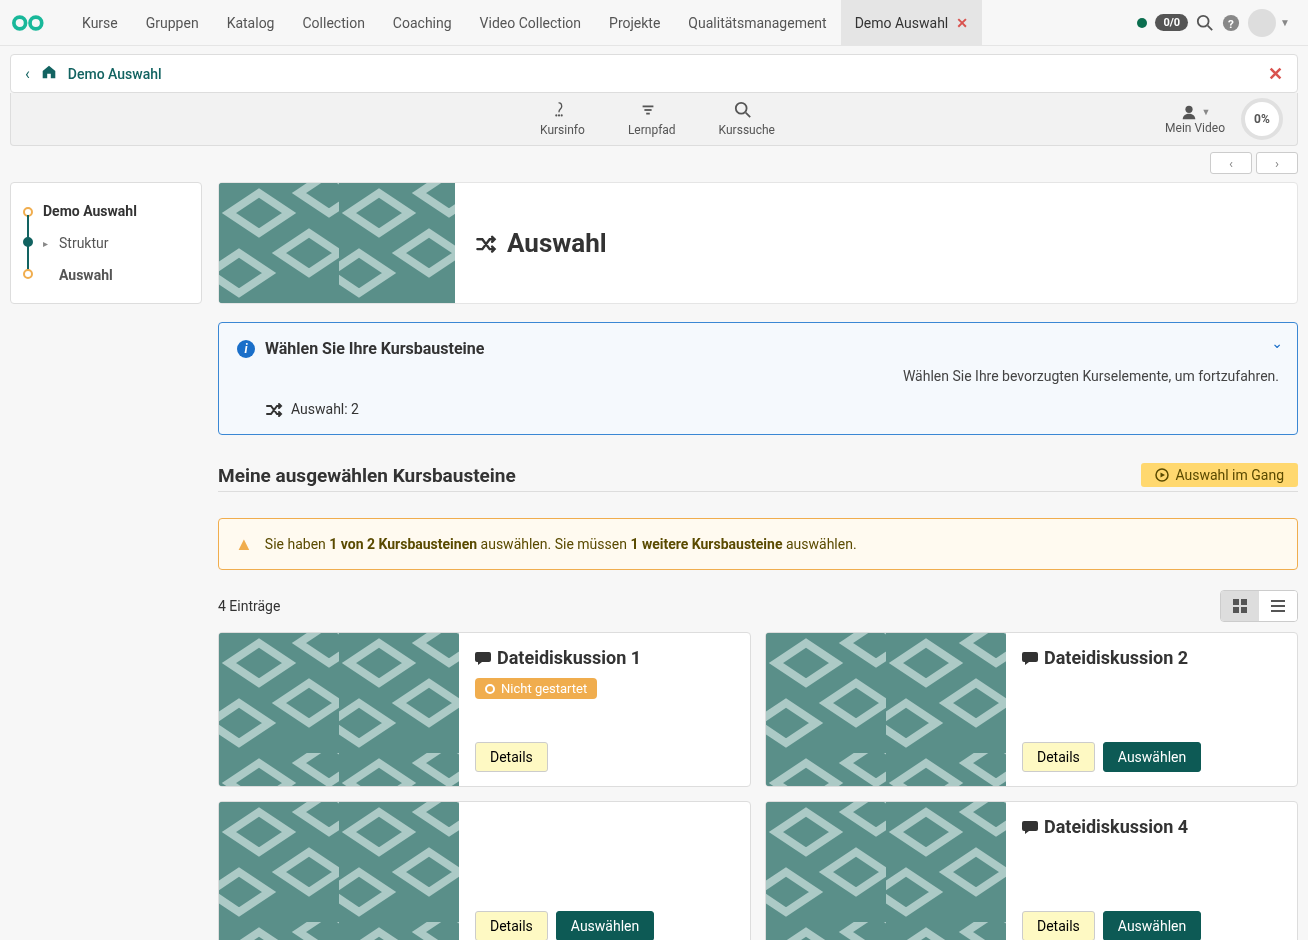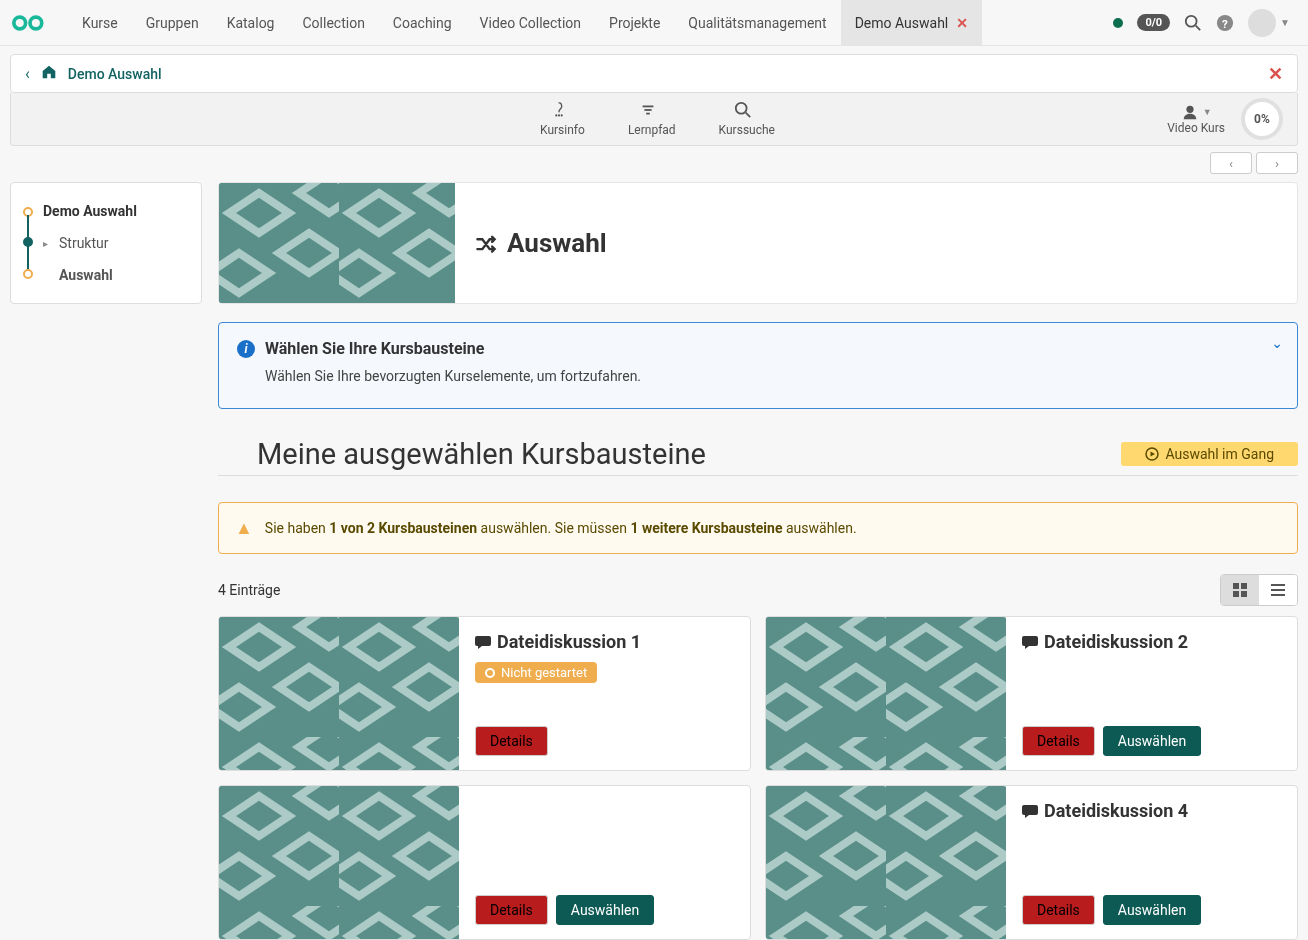--- a/index.html
+++ b/index.html
@@ -6,21 +6,21 @@
 body { background: #f7f7f7; color: #333; font-size: 14px; }
 
 
 .topnav { display: flex; align-items: center; height: 46px; background: #f7f7f7; border-bottom: 1px solid #e5e5e5; padding: 0 8px; }
 .logo { display: flex; align-items: center; margin-right: 16px; }
 .logo svg { width: 44px; height: 24px; }
 .nav-tabs { display: flex; align-items: stretch; flex: 1; height: 100%; }
 .nav-tab { display: flex; align-items: center; padding: 0 14px; color: #555; cursor: pointer; font-size: 14px; height: 100%; }
 .nav-tab.active { background: #e5e5e5; color: #333; }
 .nav-tab-close { color: #d9534f; margin-left: 8px; font-weight: bold; }
-.nav-right { display: flex; align-items: center; gap: 14px; padding-right: 10px; }
+.nav-right { display: flex; align-items: center; gap: 8px; padding-right: 10px; }
 .status-dot { width: 10px; height: 10px; border-radius: 50%; background: #0b6e4f; }
 .badge-pill { background: #555; color: #fff; border-radius: 10px; padding: 2px 8px; font-size: 11px; font-weight: bold; }
 .icon-btn { cursor: pointer; color: #555; display: flex; align-items: center; }
 .avatar { width: 28px; height: 28px; border-radius: 50%; background: #ddd; }
 .caret { font-size: 10px; color: #888; margin-left: 4px; }
 
 
 .breadcrumb-bar { display: flex; align-items: center; justify-content: space-between; background: #fff; border: 1px solid #ddd; border-radius: 4px; margin: 8px 10px 0; padding: 8px 14px; }
 .breadcrumb-left { display: flex; align-items: center; gap: 10px; color: #126361; }
 .breadcrumb-left .chev { color: #126361; font-size: 16px; cursor: pointer; }
@@ -58,49 +58,49 @@
 
 
 .header-card { display: flex; align-items: center; background: #fff; border: 1px solid #e5e5e5; border-radius: 4px; overflow: hidden; }
 .header-img { width: 236px; height: 120px; background: #5a8f89; position: relative; overflow: hidden; }
 .header-title { display: flex; align-items: center; gap: 10px; padding: 0 20px; font-size: 26px; font-weight: bold; }
 
 
 .info-box { border: 1px solid #3a87d4; background: #f5f9fd; border-radius: 4px; margin-top: 18px; padding: 16px 18px; position: relative; }
 .info-box .info-head { display: flex; align-items: center; gap: 10px; font-weight: bold; font-size: 16px; }
 .info-icon { width: 18px; height: 18px; border-radius: 50%; background: #1a6fc9; color: #fff; display: flex; align-items: center; justify-content: center; font-size: 12px; font-weight: bold; font-style: italic; }
-.info-body { margin: 10px 0 8px 28px; color: #444; }
+.info-body { margin: 10px 0 0 28px; color: #444; text-align: right; }
 .info-foot { margin: 16px 0 0 28px; display: flex; align-items: center; gap: 8px; color: #333; }
 .info-collapse { position: absolute; right: 14px; top: 12px; cursor: pointer; color: #1a6fc9; }
 
 
 .section-row { display: flex; align-items: center; justify-content: space-between; margin-top: 28px; border-bottom: 1px solid #ddd; padding-bottom: 4px; }
-.section-title { font-size: 29px; font-weight: 400; margin-left: 39px; }
-.status-badge { background: #ffd86f; color: #5a4a00; border-radius: 3px; padding: 4px 24px; font-size: 14px; display: flex; align-items: center; gap: 6px; }
+.section-title { font-size: 19px; font-weight: 700; }
+.status-badge { background: #ffd86f; color: #5a4a00; border-radius: 3px; padding: 4px 14px; font-size: 14px; display: flex; align-items: center; gap: 6px; }
 
 
 .warn-box { border: 1px solid #f0ad4e; background: #fffaf0; border-radius: 4px; margin-top: 26px; padding: 14px 16px; display: flex; align-items: center; gap: 12px; color: #5a4a00; }
 .warn-box .tri { color: #f0ad4e; font-size: 18px; }
 .warn-box b { font-weight: bold; }
 
 
 .entries-row { display: flex; align-items: center; justify-content: space-between; margin-top: 20px; }
 .view-toggle { display: flex; border: 1px solid #ccc; border-radius: 4px; overflow: hidden; }
 .view-btn { width: 38px; height: 30px; display: flex; align-items: center; justify-content: center; background: #fff; cursor: pointer; }
 .view-btn.active { background: #ddd; }
 
 .cards { display: grid; grid-template-columns: 1fr 1fr; gap: 14px; margin-top: 10px; }
 .card { display: flex; border: 1px solid #ddd; border-radius: 4px; overflow: hidden; background: #fff; min-height: 120px; }
 .card-img { width: 240px; background: #5a8f89; position: relative; overflow: hidden; flex-shrink: 0; }
 .card-body { padding: 14px 16px; flex: 1; display: flex; flex-direction: column; gap: 10px; }
 .card-title { font-size: 18px; font-weight: bold; display: flex; align-items: center; gap: 4px; }
 .pill { display: inline-flex; align-items: center; gap: 6px; background: #f0ad4e; color: #fff; border-radius: 4px; padding: 3px 10px; font-size: 13px; width: fit-content; }
 .pill .ring { width: 10px; height: 10px; border: 2px solid #fff; border-radius: 50%; }
 .card-actions { display: flex; gap: 8px; margin-top: auto; }
-.btn { border: 1px solid #ccc; background: #b91c1c; padding: 6px 14px; border-radius: 3px; cursor: pointer; font-size: 14px; }
+.btn { border: 1px solid #ccc; background: #fef9c3; padding: 6px 14px; border-radius: 3px; cursor: pointer; font-size: 14px; }
 .btn-primary { background: #0d5a55; color: #fff; border-color: #0d5a55; }
 
 svg.icon { width: 18px; height: 18px; }
 svg.icon-lg { width: 22px; height: 22px; }
 </style>
 </head>
 <body>
 
 <svg width="0" height="0" style="position:absolute">
   <defs>
@@ -207,21 +207,21 @@
   </div>
   <div class="toolbar-right">
     <div class="mein-kurs">
       <span style="display:flex;align-items:center;gap:4px">
         <svg class="icon" viewBox="0 0 20 20">
             <circle cx="10" cy="7" r="4" fill="#555"></circle>
             <path d="M3 18 C3 14 7 12 10 12 C13 12 17 14 17 18 Z" fill="#555"></path>
           </svg>
         <span style="font-size:9px;color:#888">▼</span>
       </span>
-      <span>Video Kurs</span>
+      <span>Mein Video</span>
     </div>
     <div class="progress-circle">0%</div>
   </div>
 </div>
 
 <div class="pager">
   <button>‹</button>
   <button>›</button>
 </div>
 
@@ -259,20 +259,26 @@
         <span>Auswahl</span>
       </div>
     </div>
 
     <div class="info-box">
       <div class="info-head">
         <span class="info-icon">i</span>
         <span>Wählen Sie Ihre Kursbausteine</span>
       </div>
       <div class="info-body">Wählen Sie Ihre bevorzugten Kurselemente, um fortzufahren.</div>
+      <div class="info-foot">
+        <svg class="icon" viewBox="0 0 18 18">
+            <use href="#shuffle-icon"></use>
+          </svg>
+        <span>Auswahl: 2</span>
+      </div>
       <span class="info-collapse">⌄</span>
     </div>
 
     <div class="section-row">
       <div class="section-title">Meine ausgewählen Kursbausteine</div>
       <div class="status-badge">
         <svg width="14" height="14" viewBox="0 0 14 14">
             <circle cx="7" cy="7" r="6" fill="none" stroke="#5a4a00" stroke-width="1.5"></circle>
             <path d="M5.5 4.5 L10 7 L5.5 9.5 Z" fill="#5a4a00"></path>
           </svg>

